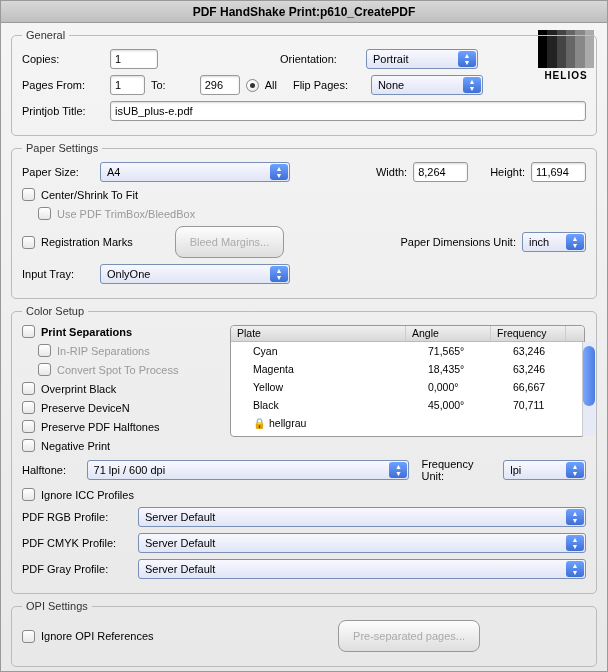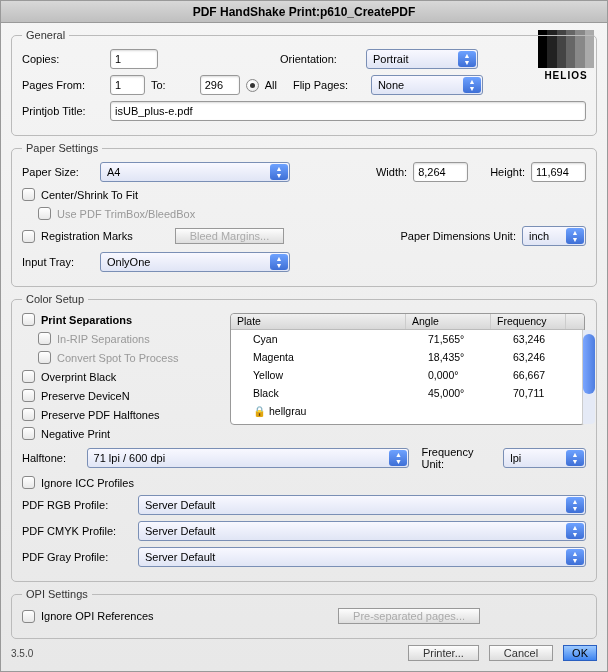--- a/index.html
+++ b/index.html
@@ -10,21 +10,21 @@
 fieldset { border: 1px solid #bbb; border-radius: 5px; padding: 8px 10px; margin-bottom: 6px; position: relative; }
 legend { font-size: 11px; color: #333; padding: 0 4px; }
 .row { display: flex; align-items: center; margin-bottom: 6px; gap: 6px; }
 .lbl { font-size: 11px; color: #000; }
 input[type=text] { height: 20px; border: 1px solid #999; border-radius: 3px; background: #fff; padding: 0 4px; font-size: 11px; box-shadow: inset 0 1px 2px rgba(0,0,0,0.15); }
 .select { height: 20px; background: linear-gradient(#f8f8ff, #e0e5f5); border: 1px solid #7a8fb5; border-radius: 3px; display: inline-flex; align-items: center; position: relative; padding: 0 22px 0 6px; font-size: 11px; }
 .select .arrows { position: absolute; right: 1px; top: 1px; bottom: 1px; width: 18px; background: linear-gradient(#6ea2ff, #3e6fd6); border-radius: 3px; display: flex; flex-direction: column; align-items: center; justify-content: center; color: #fff; font-size: 7px; line-height: 7px; }
 .chk { width: 13px; height: 13px; border: 1px solid #888; border-radius: 3px; background: linear-gradient(#fff, #e8e8e8); display: inline-block; flex-shrink: 0; }
 .radio-dot { width: 13px; height: 13px; border: 1px solid #888; border-radius: 50%; background: radial-gradient(circle at 40% 40%, #fff 20%, #e0e0e0); display: inline-flex; align-items: center; justify-content: center; flex-shrink: 0; }
 .radio-dot .inner { width: 5px; height: 5px; border-radius: 50%; background: #333; }
-.btn { height: 16px; background: linear-gradient(#fdfdfd, #dedede); border: 1px solid #999; border-radius: 0; padding: 0 14px; font-size: 11px; color: #333; display: inline-flex; align-items: center; }
+.btn { height: 32px; background: linear-gradient(#fdfdfd, #dedede); border: 1px solid #999; border-radius: 8px; padding: 0 14px; font-size: 11px; color: #333; display: inline-flex; align-items: center; }
 .btn.disabled { color: #aaa; }
 .btn.primary { background: linear-gradient(#9dcaff, #3e84f0); border-color: #2a5fc0; color: #000; }
 .disabled { color: #999; }
 .plate-tbl { background: #fff; border: 1px solid #999; border-radius: 4px; width: 355px; height: 112px; display: flex; flex-direction: column; font-size: 10.5px; }
 .plate-hdr { display: flex; background: linear-gradient(#f0f0f0, #d8d8d8); border-bottom: 1px solid #bbb; height: 16px; border-radius: 4px 4px 0 0; }
 .plate-hdr div { padding: 1px 6px; border-right: 1px solid #ccc; }
 .plate-body { position: relative; flex: 1; display: flex; }
 .plate-rows { flex: 1; }
 .plate-row { display: flex; height: 18px; align-items: center; padding-left: 16px; }
 .plate-row div { padding: 0 6px; }

